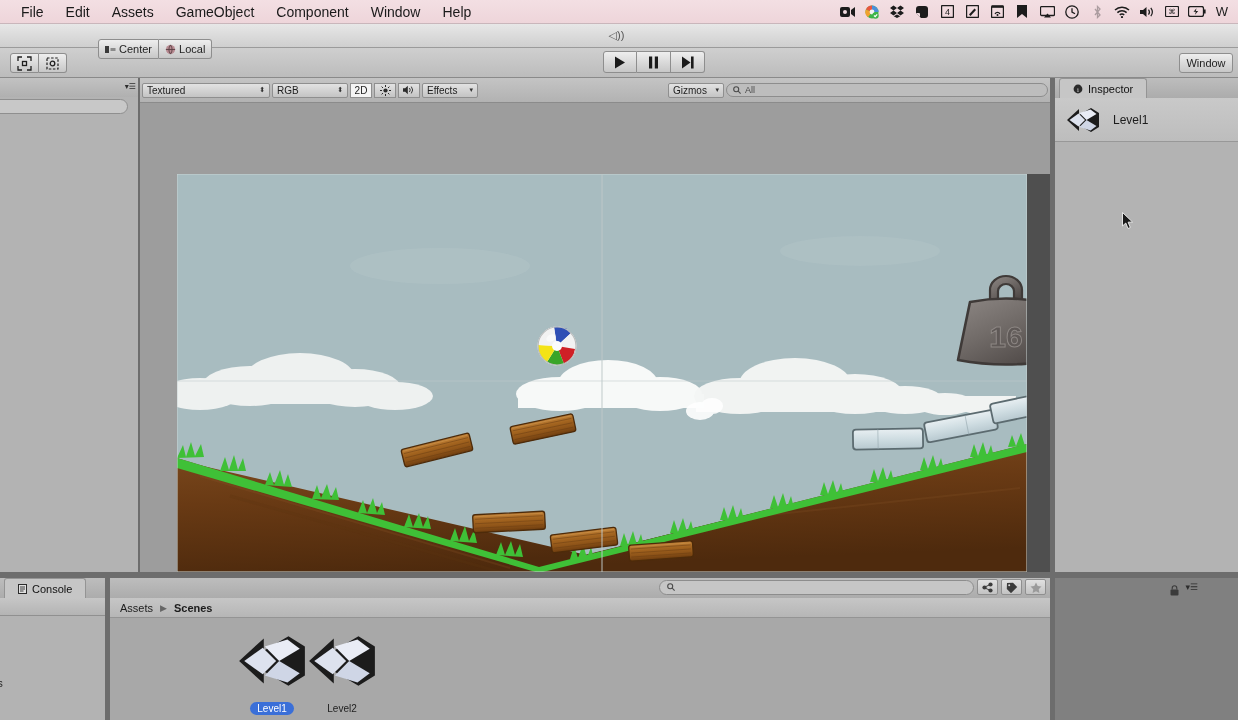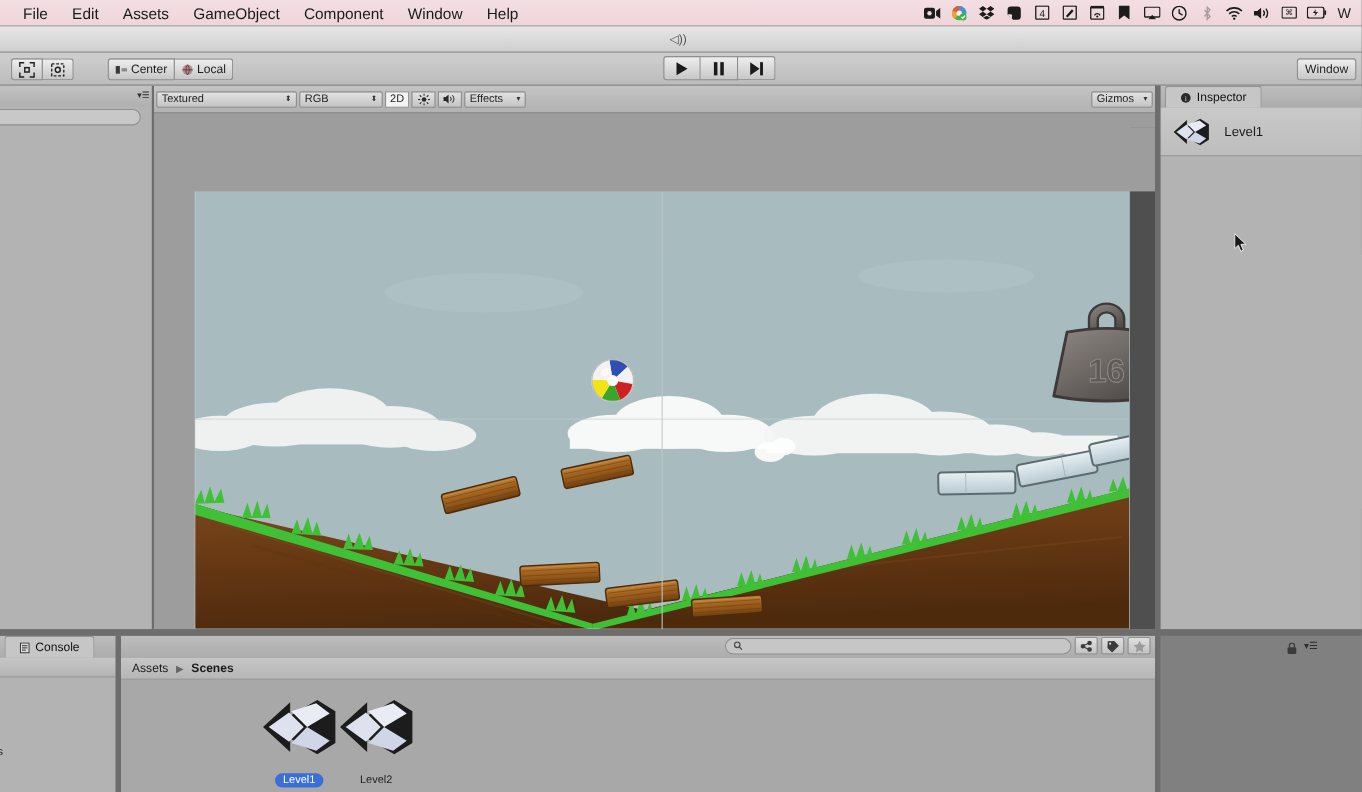--- a/index.html
+++ b/index.html
@@ -50,21 +50,21 @@
     height: 20px; min-width: 26px;
     background: linear-gradient(#eeeeee, #c7c7c7);
     border: 1px solid #8e8e8e;
     display: flex; align-items: center; justify-content: center;
     font-size: 11px; color: #1f1f1f; padding: 0 6px; gap: 3px;
   }
   .tbtn + .tbtn { border-left: none; }
   .grp-left { left: 10px; top: 53px; }
   .grp-left .tbtn:first-child { border-radius: 3px 0 0 3px; }
   .grp-left .tbtn:last-child { border-radius: 0 3px 3px 0; }
-  .grp-pivot { left: 98px; top: 53px; }
+  .grp-pivot { left: 98px; top: 39px; }
   .grp-pivot .tbtn:first-child { border-radius: 3px 0 0 3px; }
   .grp-pivot .tbtn:last-child { border-radius: 0 3px 3px 0; }
   .grp-play { left: 603px; top: 51px; }
   .grp-play .tbtn { min-width: 34px; height: 22px; }
   .grp-play .tbtn:first-child { border-radius: 3px 0 0 3px; }
   .grp-play .tbtn:last-child { border-radius: 0 3px 3px 0; }
   .grp-layers { left: 1179px; top: 53px; }
   .grp-layers .tbtn { border-radius: 3px; min-width: 54px; }
 
   
@@ -384,20 +384,27 @@
           </svg>
       </div>
       <div class="dd" style="width:56px">
         <span>Effects</span>
         <span class="arw">▾</span>
       </div>
       <div style="flex:1"></div>
       <div class="dd" style="width:56px">
         <span>Gizmos</span>
         <span class="arw">▾</span>
+      </div>
+      <div class="scene-search" style="width:322px">
+        <svg width="8" height="8" viewBox="0 0 8 8">
+            <circle cx="3.2" cy="3.2" r="2.5" fill="none" stroke="#4a4a4a" stroke-width="1.1"></circle>
+            <path d="M5.2 5.2L7.6 7.6" stroke="#4a4a4a" stroke-width="1.1"></path>
+          </svg>
+        <span>All</span>
       </div>
     </div>
 
     <div class="scene-view">
       <svg width="910" height="456" viewBox="0 0 910 456" style="display:block">
         <defs>
           <linearGradient id="gdirt" x1="0" y1="0" x2="0.25" y2="1">
             <stop offset="0" stop-color="#7d4a1e"></stop>
             <stop offset="0.45" stop-color="#693a14"></stop>
             <stop offset="1" stop-color="#4e2a0d"></stop>

